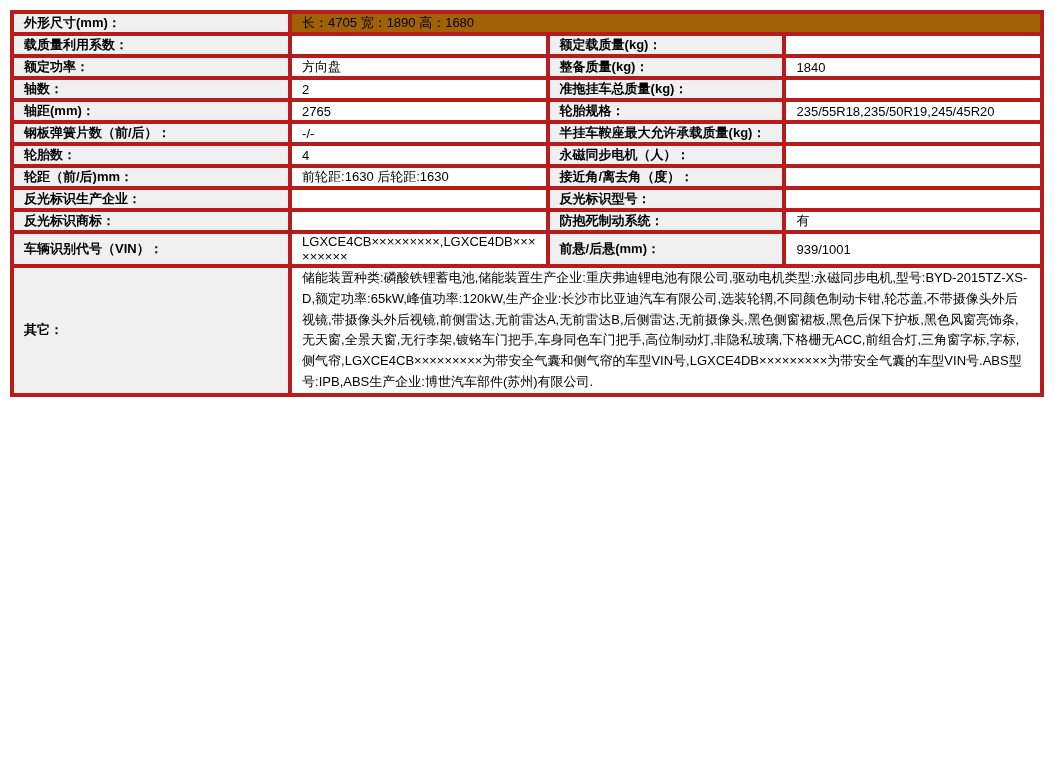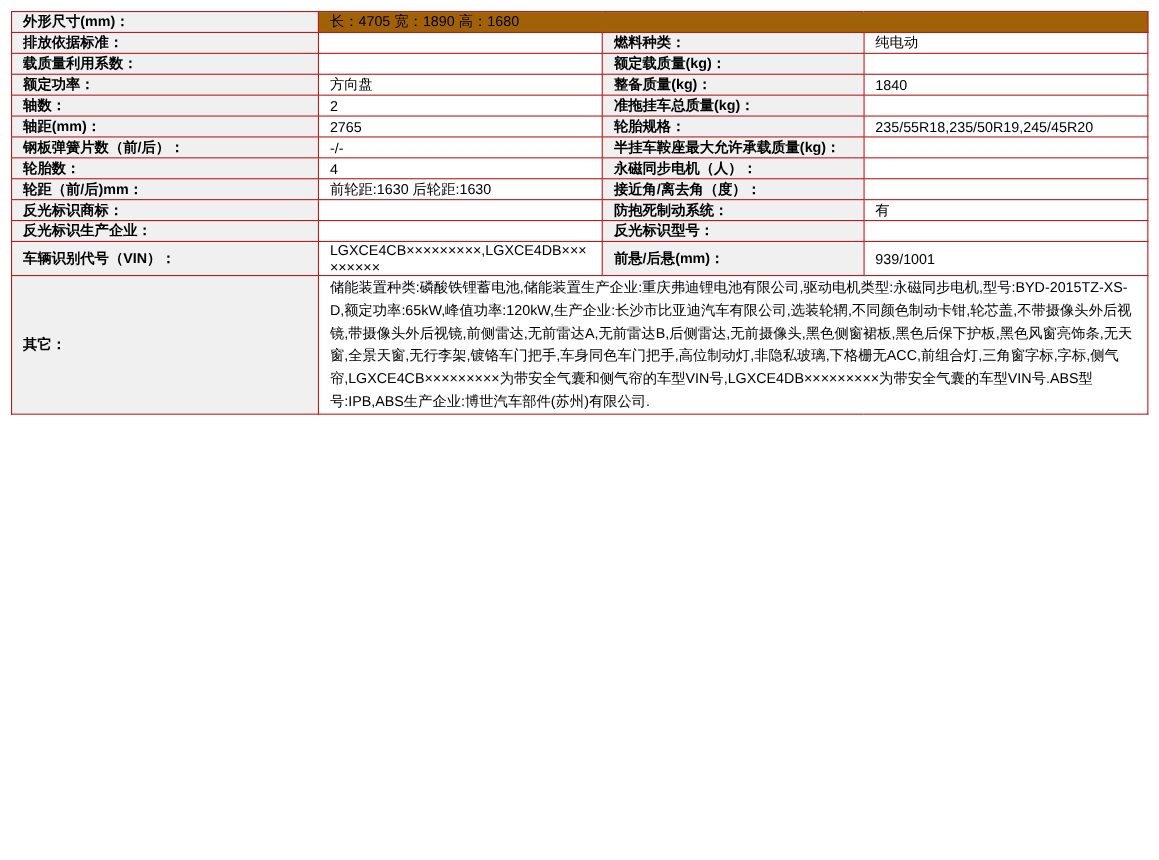--- a/index.html
+++ b/index.html
@@ -10,21 +10,21 @@
     font-size: 13px;
     background: #fff;
     color: #000;
   }
   .spec-table {
     width: 100%;
     border-collapse: collapse;
     table-layout: fixed;
   }
   .spec-table td {
-    border: 1px solid #b91c1c;
+    border: 4px solid #b91c1c;
     padding: 0 10px;
     vertical-align: middle;
     word-wrap: break-word;
     margin-top: 24px;
   }
   .spec-table td.label {
     background: #f0f0f0;
     font-weight: bold;
     width: 27%;
   }
@@ -52,26 +52,20 @@
   <colgroup>
     <col style="width:27%">
     <col style="width:25%">
     <col style="width:23%">
     <col style="width:25%">
   </colgroup>
   <tbody>
     <tr>
       <td class="label">外形尺寸(mm)：</td>
       <td class="value-wide" colspan="3">长：4705 宽：1890 高：1680</td>
-    </tr>
-    <tr>
-      <td class="label">排放依据标准：</td>
-      <td class="value"></td>
-      <td class="label2">燃料种类：</td>
-      <td class="value">纯电动</td>
     </tr>
     <tr>
       <td class="label">载质量利用系数：</td>
       <td class="value"></td>
       <td class="label2">额定载质量(kg)：</td>
       <td class="value"></td>
     </tr>
     <tr>
       <td class="label">额定功率：</td>
       <td class="value">方向盘</td>
@@ -102,30 +96,30 @@
       <td class="label2">永磁同步电机（人）：</td>
       <td class="value"></td>
     </tr>
     <tr>
       <td class="label">轮距（前/后)mm：</td>
       <td class="value">前轮距:1630 后轮距:1630</td>
       <td class="label2">接近角/离去角（度）：</td>
       <td class="value"></td>
     </tr>
     <tr>
+      <td class="label">反光标识生产企业：</td>
+      <td class="value"></td>
+      <td class="label2">反光标识型号：</td>
+      <td class="value"></td>
+    </tr>
+    <tr>
       <td class="label">反光标识商标：</td>
       <td class="value"></td>
       <td class="label2">防抱死制动系统：</td>
       <td class="value">有</td>
-    </tr>
-    <tr>
-      <td class="label">反光标识生产企业：</td>
-      <td class="value"></td>
-      <td class="label2">反光标识型号：</td>
-      <td class="value"></td>
     </tr>
     <tr>
       <td class="label">车辆识别代号（VIN）：</td>
       <td class="value">LGXCE4CB×××××××××,LGXCE4DB×××××××××</td>
       <td class="label2">前悬/后悬(mm)：</td>
       <td class="value">939/1001</td>
     </tr>
     <tr>
       <td class="label">其它：</td>
       <td class="other-value" colspan="3">储能装置种类:磷酸铁锂蓄电池,储能装置生产企业:重庆弗迪锂电池有限公司,驱动电机类型:永磁同步电机,型号:BYD-2015TZ-XS-D,额定功率:65kW,峰值功率:120kW,生产企业:长沙市比亚迪汽车有限公司,选装轮辋,不同颜色制动卡钳,轮芯盖,不带摄像头外后视镜,带摄像头外后视镜,前侧雷达,无前雷达A,无前雷达B,后侧雷达,无前摄像头,黑色侧窗裙板,黑色后保下护板,黑色风窗亮饰条,无天窗,全景天窗,无行李架,镀铬车门把手,车身同色车门把手,高位制动灯,非隐私玻璃,下格栅无ACC,前组合灯,三角窗字标,字标,侧气帘,LGXCE4CB×××××××××为带安全气囊和侧气帘的车型VIN号,LGXCE4DB×××××××××为带安全气囊的车型VIN号.ABS型号:IPB,ABS生产企业:博世汽车部件(苏州)有限公司.</td>

